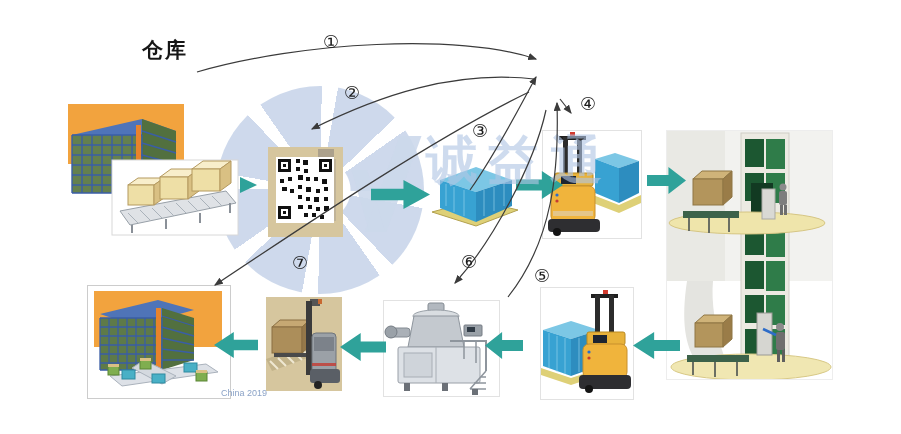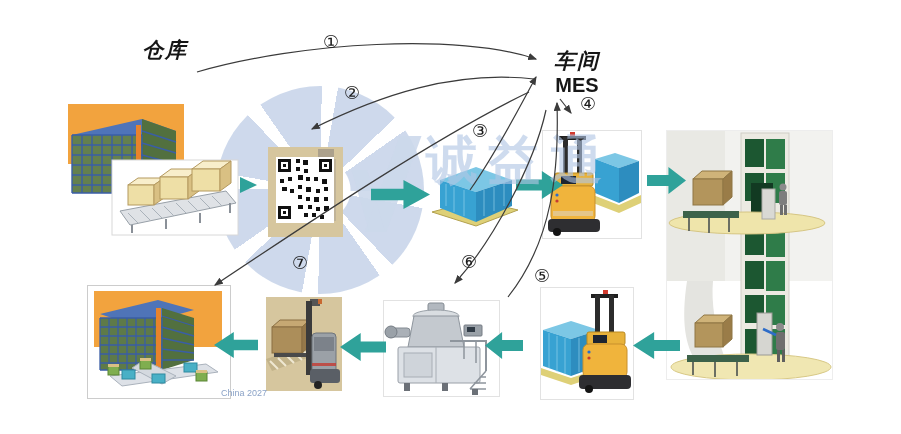--- a/index.html
+++ b/index.html
@@ -2,21 +2,21 @@
 <html><head>
 <meta charset="utf-8">
 <style>
   html,body{margin:0;padding:0;background:#fff;}
   .canvas{
     position:relative;width:901px;height:434px;background:#ffffff;overflow:hidden;
     font-family:"Liberation Sans","DejaVu Sans",sans-serif;
   }
   
   .title{position:absolute;text-align:center;color:#161616;font-weight:bold;z-index:7;}
-  .title .l1{font-size:21px;line-height:25px;letter-spacing:2px;font-style:italic;}
+  .title .l1{font-size:21px;line-height:25px;letter-spacing:2px;}
   .title .l2{font-size:20px;line-height:24px;letter-spacing:0px;}
   
   .step-badge{position:absolute;font-size:18px;color:#1c1c1c;z-index:8;line-height:18px;}
   
   .ba{position:absolute;background:#2fa29a;z-index:4;}
   .ba-r{clip-path:polygon(0 30%,55% 30%,55% 0%,100% 50%,55% 100%,55% 70%,0 70%);}
   .ba-l{clip-path:polygon(100% 30%,45% 30%,45% 0%,0 50%,45% 100%,45% 70%,100% 70%);}
   .ba-tri{clip-path:polygon(0 0,100% 50%,0 100%);}
   
   .wm-wheel{
@@ -47,24 +47,20 @@
 
 <div class="canvas">
 
   <div class="wm-wheel"></div>
   <div class="wm-slash1"></div>
   <div class="wm-slash2"></div>
   <div class="wm-cn">诚益通</div>
 
   <div class="title" style="left:95px;top:37px;width:140px;">
     <div class="l1">仓库</div>
-  </div>
-  <div class="title" style="left:527px;top:48px;width:100px;">
-    <div class="l1">车间</div>
-    <div class="l2">MES</div>
   </div>
 
   <div class="node" style="left:66px;top:97px;width:174px;height:140px;">
     <svg width="174" height="140" viewBox="0 0 174 140">
       <rect x="2" y="7" width="116" height="60" fill="#f2a33e"></rect>
       <g transform="translate(6,12)">
         <polygon points="0,26 70,10 104,22 34,40" fill="#4f74b8"></polygon>
         <rect x="0" y="26" width="70" height="58" fill="#64804e"></rect>
         <polygon points="70,10 104,22 104,74 70,84" fill="#52703f"></polygon>
         <g stroke="#3a5ea6" stroke-width="1.4">
@@ -340,15 +336,15 @@
   </svg>
 
   <span class="step-badge" style="left:323px;top:33px;">①</span>
   <span class="step-badge" style="left:344px;top:84px;">②</span>
   <span class="step-badge" style="left:472px;top:122px;">③</span>
   <span class="step-badge" style="left:580px;top:95px;">④</span>
   <span class="step-badge" style="left:534px;top:267px;">⑤</span>
   <span class="step-badge" style="left:461px;top:253px;">⑥</span>
   <span class="step-badge" style="left:292px;top:254px;">⑦</span>
 
-  <div class="footer-note">China 2027</div>
+  <div class="footer-note">China 2019</div>
 
 </div>
 
 </body></html>

